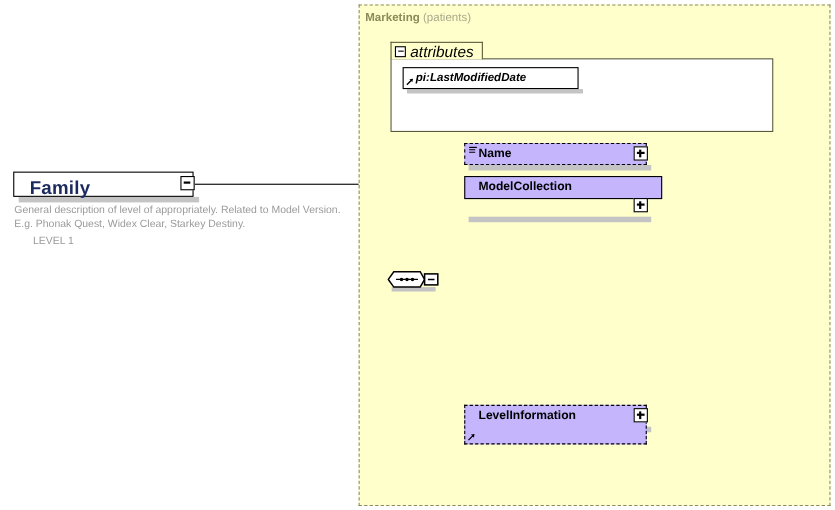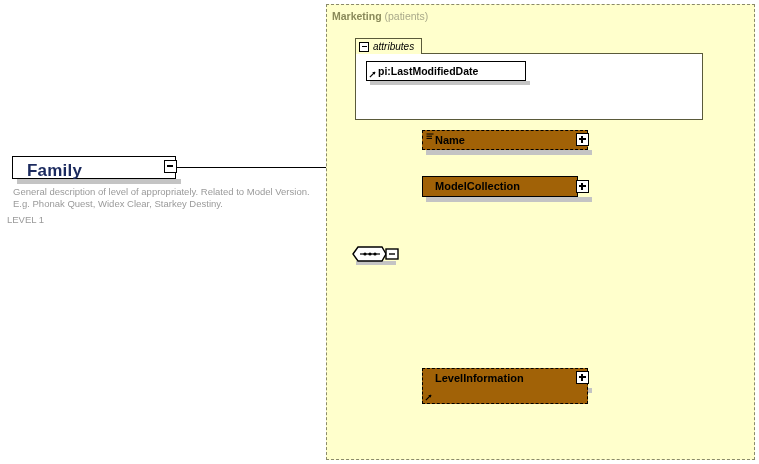--- a/index.html
+++ b/index.html
@@ -78,21 +78,21 @@
     width: 6px;
     height: 1.5px;
     background: #000;
   }
   #family-desc {
     left: 13px;
     top: 186px;
     width: 300px;
   }
   #family-level {
-    left: 7px;
+    left: 30px;
     top: 214px;
     width: 200px;
   }
 
   
   .line-h, .line-v { position: absolute; background: #000; }
   .line-h { height: 1px; }
   .line-v { width: 1px; }
 
   .dline-v {
@@ -142,21 +142,21 @@
     background: #ffffcc;
     border: 1px solid #5a5a3a;
     border-bottom: none;
     box-sizing: border-box;
     display: flex;
     align-items: center;
     gap: 4px;
     z-index: 5;
   }
   #attributes-label {
-    font-size: 10px;
+    font-size: 14px;
     font-style: italic;
     color: #000;
   }
   .toggle-minus {
     width: 10px;
     height: 10px;
     border: 1px solid #000;
     background: #fff;
     position: relative;
     box-sizing: border-box;
@@ -200,20 +200,21 @@
     height: 4px;
     z-index: 5;
   }
   #attr-label {
     position: absolute;
     left: 11px;
     top: 3px;
     font-size: 10.5px;
     font-weight: bold;
     color: #000;
+    font-style: italic;
   }
   .arrow-icon {
     position: absolute;
     left: 2px;
     bottom: 2px;
     width: 7px;
     height: 7px;
     z-index: 7;
   }
   #attr-desc {
@@ -234,21 +235,21 @@
     left: 356px;
     top: 261px;
     width: 40px;
     height: 4px;
     z-index: 5;
   }
 
   
   .el-box {
     position: absolute;
-    background: #a16207;
+    background: #c4b5fd;
     box-sizing: border-box;
     z-index: 6;
   }
   .el-box.solid { border: 1.5px solid #000; }
   .el-box.dashed { border: 1.5px dashed #000; }
   .el-label {
     position: absolute;
     left: 12px;
     top: 3px;
     font-size: 11px;
@@ -297,21 +298,21 @@
     height: 7px;
     z-index: 7;
   }
 
   
   #name-box        { left: 422px; top: 130px; width: 166px; height: 20px; }
   #name-shadow     { left: 426px; top: 150px; width: 166px; }
   #name-toggle     { left: 576px; top: 133px; }
   #name-desc       { left: 430px; top: 156px; width: 300px; }
 
-  #model-box       { left: 422px; top: 176px; width: 156px; height: 21px; }
+  #model-box       { left: 422px; top: 160px; width: 180px; height: 21px; }
   #model-shadow    { left: 426px; top: 197px; width: 166px; }
   #model-toggle    { left: 576px; top: 180px; }
   #model-desc      { left: 430px; top: 204px; width: 300px; }
 
   #level-box       { left: 422px; top: 368px; width: 166px; height: 36px; }
   #level-shadow    { left: 426px; top: 388px; width: 166px; }
   #level-toggle    { left: 576px; top: 371px; }
   #level-desc      { left: 430px; top: 394px; width: 305px; }
 </style>
 </head>

